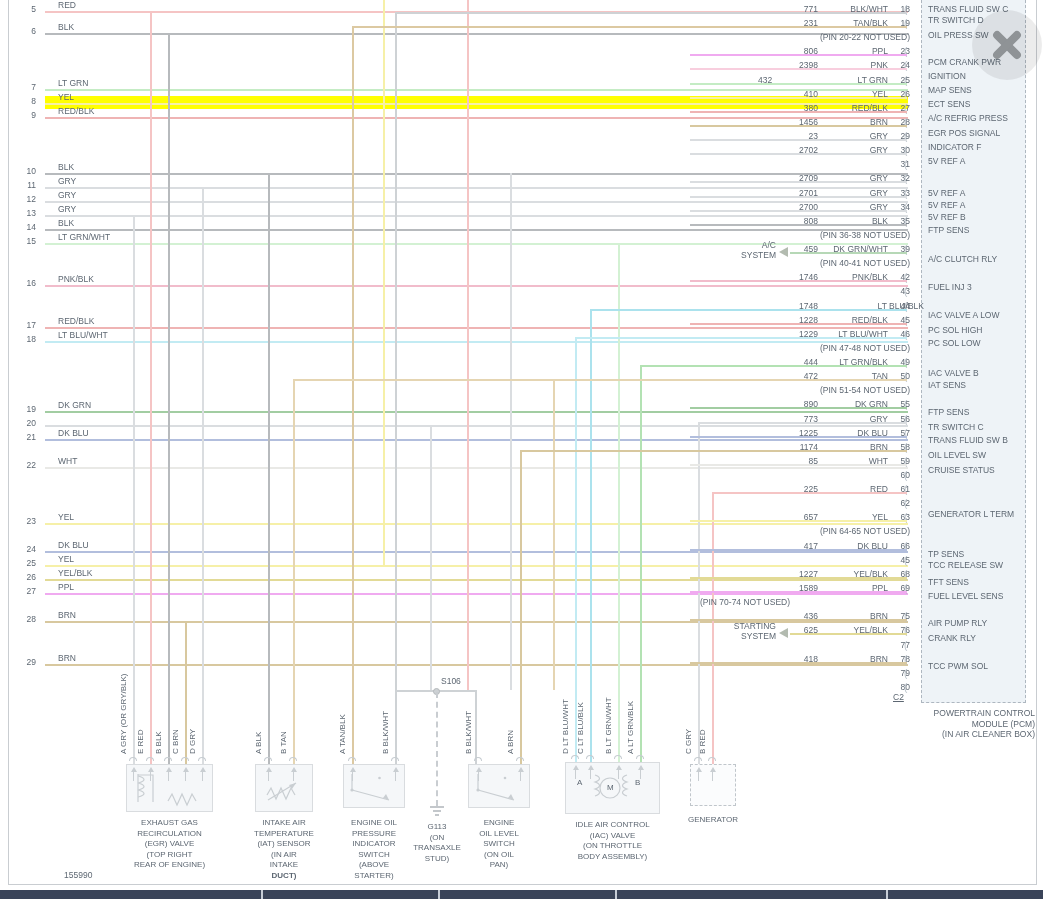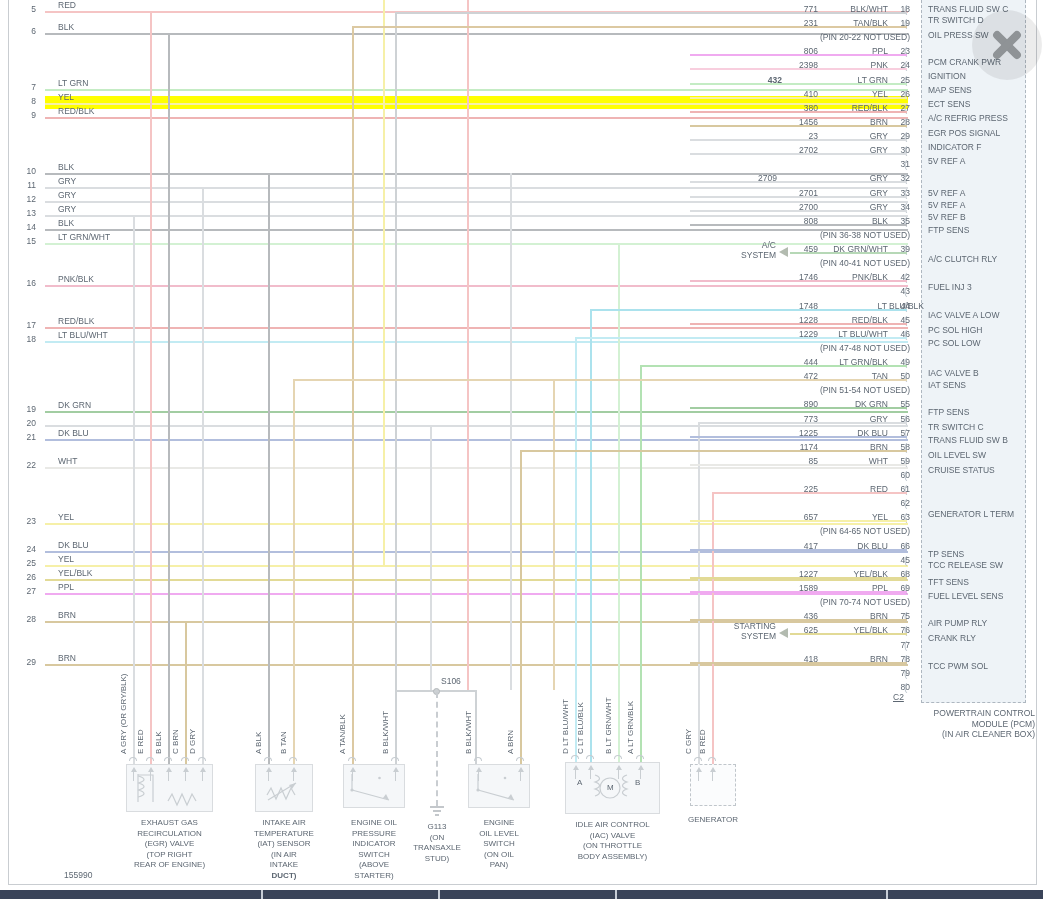--- a/index.html
+++ b/index.html
@@ -160,21 +160,21 @@
       <div class="t" style="left: 758px; top: 46px; width: 60px; text-align: right;">806</div>
       <div class="t" style="left: 806px; top: 46px; width: 82px; text-align: right;">PPL</div>
       <div class="lh" style="left: 690px; top: 54px; width: 217px; background: rgb(240, 170, 240);"></div>
       <div class="t" style="left: 884px; top: 60px; width: 26px; text-align: right;">24</div>
       <div class="clip" style="left: 904px; top: 61px;">(</div>
       <div class="t" style="left: 758px; top: 60px; width: 60px; text-align: right;">2398</div>
       <div class="t" style="left: 806px; top: 60px; width: 82px; text-align: right;">PNK</div>
       <div class="lh" style="left: 690px; top: 68px; width: 217px; background: rgb(248, 206, 222);"></div>
       <div class="t" style="left: 884px; top: 75px; width: 26px; text-align: right;">25</div>
       <div class="clip" style="left: 904px; top: 76px;">(</div>
-      <div class="t" style="left: 722px; top: 75px; width: 60px; text-align: right; font-weight: bold;">432</div>
+      <div class="t" style="left: 758px; top: 75px; width: 60px; text-align: left;">432</div>
       <div class="t" style="left: 806px; top: 75px; width: 82px; text-align: right;">LT GRN</div>
       <div class="lh" style="left: 690px; top: 83px; width: 217px; background: rgb(196, 236, 196);"></div>
       <div class="t" style="left: 884px; top: 89px; width: 26px; text-align: right;">26</div>
       <div class="clip" style="left: 904px; top: 90px;">(</div>
       <div class="t" style="left: 758px; top: 89px; width: 60px; text-align: right;">410</div>
       <div class="t" style="left: 806px; top: 89px; width: 82px; text-align: right;">YEL</div>
       <div class="lh" style="left: 690px; top: 97px; width: 217px; background: rgb(246, 240, 168);"></div>
       <div class="t" style="left: 884px; top: 103px; width: 26px; text-align: right;">27</div>
       <div class="clip" style="left: 904px; top: 104px;">(</div>
       <div class="t" style="left: 758px; top: 103px; width: 60px; text-align: right;">380</div>
@@ -192,21 +192,21 @@
       <div class="lh" style="left: 690px; top: 139px; width: 217px; background: rgb(218, 221, 224);"></div>
       <div class="t" style="left: 884px; top: 145px; width: 26px; text-align: right;">30</div>
       <div class="clip" style="left: 904px; top: 146px;">(</div>
       <div class="t" style="left: 758px; top: 145px; width: 60px; text-align: right;">2702</div>
       <div class="t" style="left: 806px; top: 145px; width: 82px; text-align: right;">GRY</div>
       <div class="lh" style="left: 690px; top: 153px; width: 217px; background: rgb(218, 221, 224);"></div>
       <div class="t" style="left: 884px; top: 159px; width: 26px; text-align: right;">31</div>
       <div class="clip" style="left: 904px; top: 160px;">(</div>
       <div class="t" style="left: 884px; top: 173px; width: 26px; text-align: right;">32</div>
       <div class="clip" style="left: 904px; top: 174px;">(</div>
-      <div class="t" style="left: 758px; top: 173px; width: 60px; text-align: left;">2709</div>
+      <div class="t" style="left: 758px; top: 173px; width: 60px; text-align: right;">2709</div>
       <div class="t" style="left: 806px; top: 173px; width: 82px; text-align: right;">GRY</div>
       <div class="lh" style="left: 690px; top: 181px; width: 217px; background: rgb(218, 221, 224);"></div>
       <div class="t" style="left: 884px; top: 188px; width: 26px; text-align: right;">33</div>
       <div class="clip" style="left: 904px; top: 189px;">(</div>
       <div class="t" style="left: 758px; top: 188px; width: 60px; text-align: right;">2701</div>
       <div class="t" style="left: 806px; top: 188px; width: 82px; text-align: right;">GRY</div>
       <div class="lh" style="left: 690px; top: 196px; width: 217px; background: rgb(218, 221, 224);"></div>
       <div class="t" style="left: 884px; top: 202px; width: 26px; text-align: right;">34</div>
       <div class="clip" style="left: 904px; top: 203px;">(</div>
       <div class="t" style="left: 758px; top: 202px; width: 60px; text-align: right;">2700</div>
@@ -308,21 +308,21 @@
       <div class="t" style="left: 884px; top: 569px; width: 26px; text-align: right;">68</div>
       <div class="clip" style="left: 904px; top: 570px;">(</div>
       <div class="t" style="left: 758px; top: 569px; width: 60px; text-align: right;">1227</div>
       <div class="t" style="left: 806px; top: 569px; width: 82px; text-align: right;">YEL/BLK</div>
       <div class="lh" style="left: 690px; top: 577px; width: 217px; background: rgb(226, 218, 150);"></div>
       <div class="t" style="left: 884px; top: 583px; width: 26px; text-align: right;">69</div>
       <div class="clip" style="left: 904px; top: 584px;">(</div>
       <div class="t" style="left: 758px; top: 583px; width: 60px; text-align: right;">1589</div>
       <div class="t" style="left: 806px; top: 583px; width: 82px; text-align: right;">PPL</div>
       <div class="lh" style="left: 690px; top: 591px; width: 217px; background: rgb(240, 170, 240);"></div>
-      <div class="t" style="left: 700px; top: 597px; width: 210px; text-align: right;">(PIN 70-74 NOT USED)</div>
+      <div class="t" style="left: 700px; top: 597px; width: 210px; text-align: left;">(PIN 70-74 NOT USED)</div>
       <div class="t" style="left: 884px; top: 611px; width: 26px; text-align: right;">75</div>
       <div class="clip" style="left: 904px; top: 612px;">(</div>
       <div class="t" style="left: 758px; top: 611px; width: 60px; text-align: right;">436</div>
       <div class="t" style="left: 806px; top: 611px; width: 82px; text-align: right;">BRN</div>
       <div class="lh" style="left: 690px; top: 619px; width: 217px; background: rgb(216, 200, 159);"></div>
       <div class="t" style="left: 884px; top: 625px; width: 26px; text-align: right;">76</div>
       <div class="clip" style="left: 904px; top: 626px;">(</div>
       <div class="t" style="left: 758px; top: 625px; width: 60px; text-align: right;">625</div>
       <div class="t" style="left: 806px; top: 625px; width: 82px; text-align: right;">YEL/BLK</div>
       <div class="lh" style="left: 790px; top: 633px; width: 117px; background: rgb(226, 218, 150);"></div>

